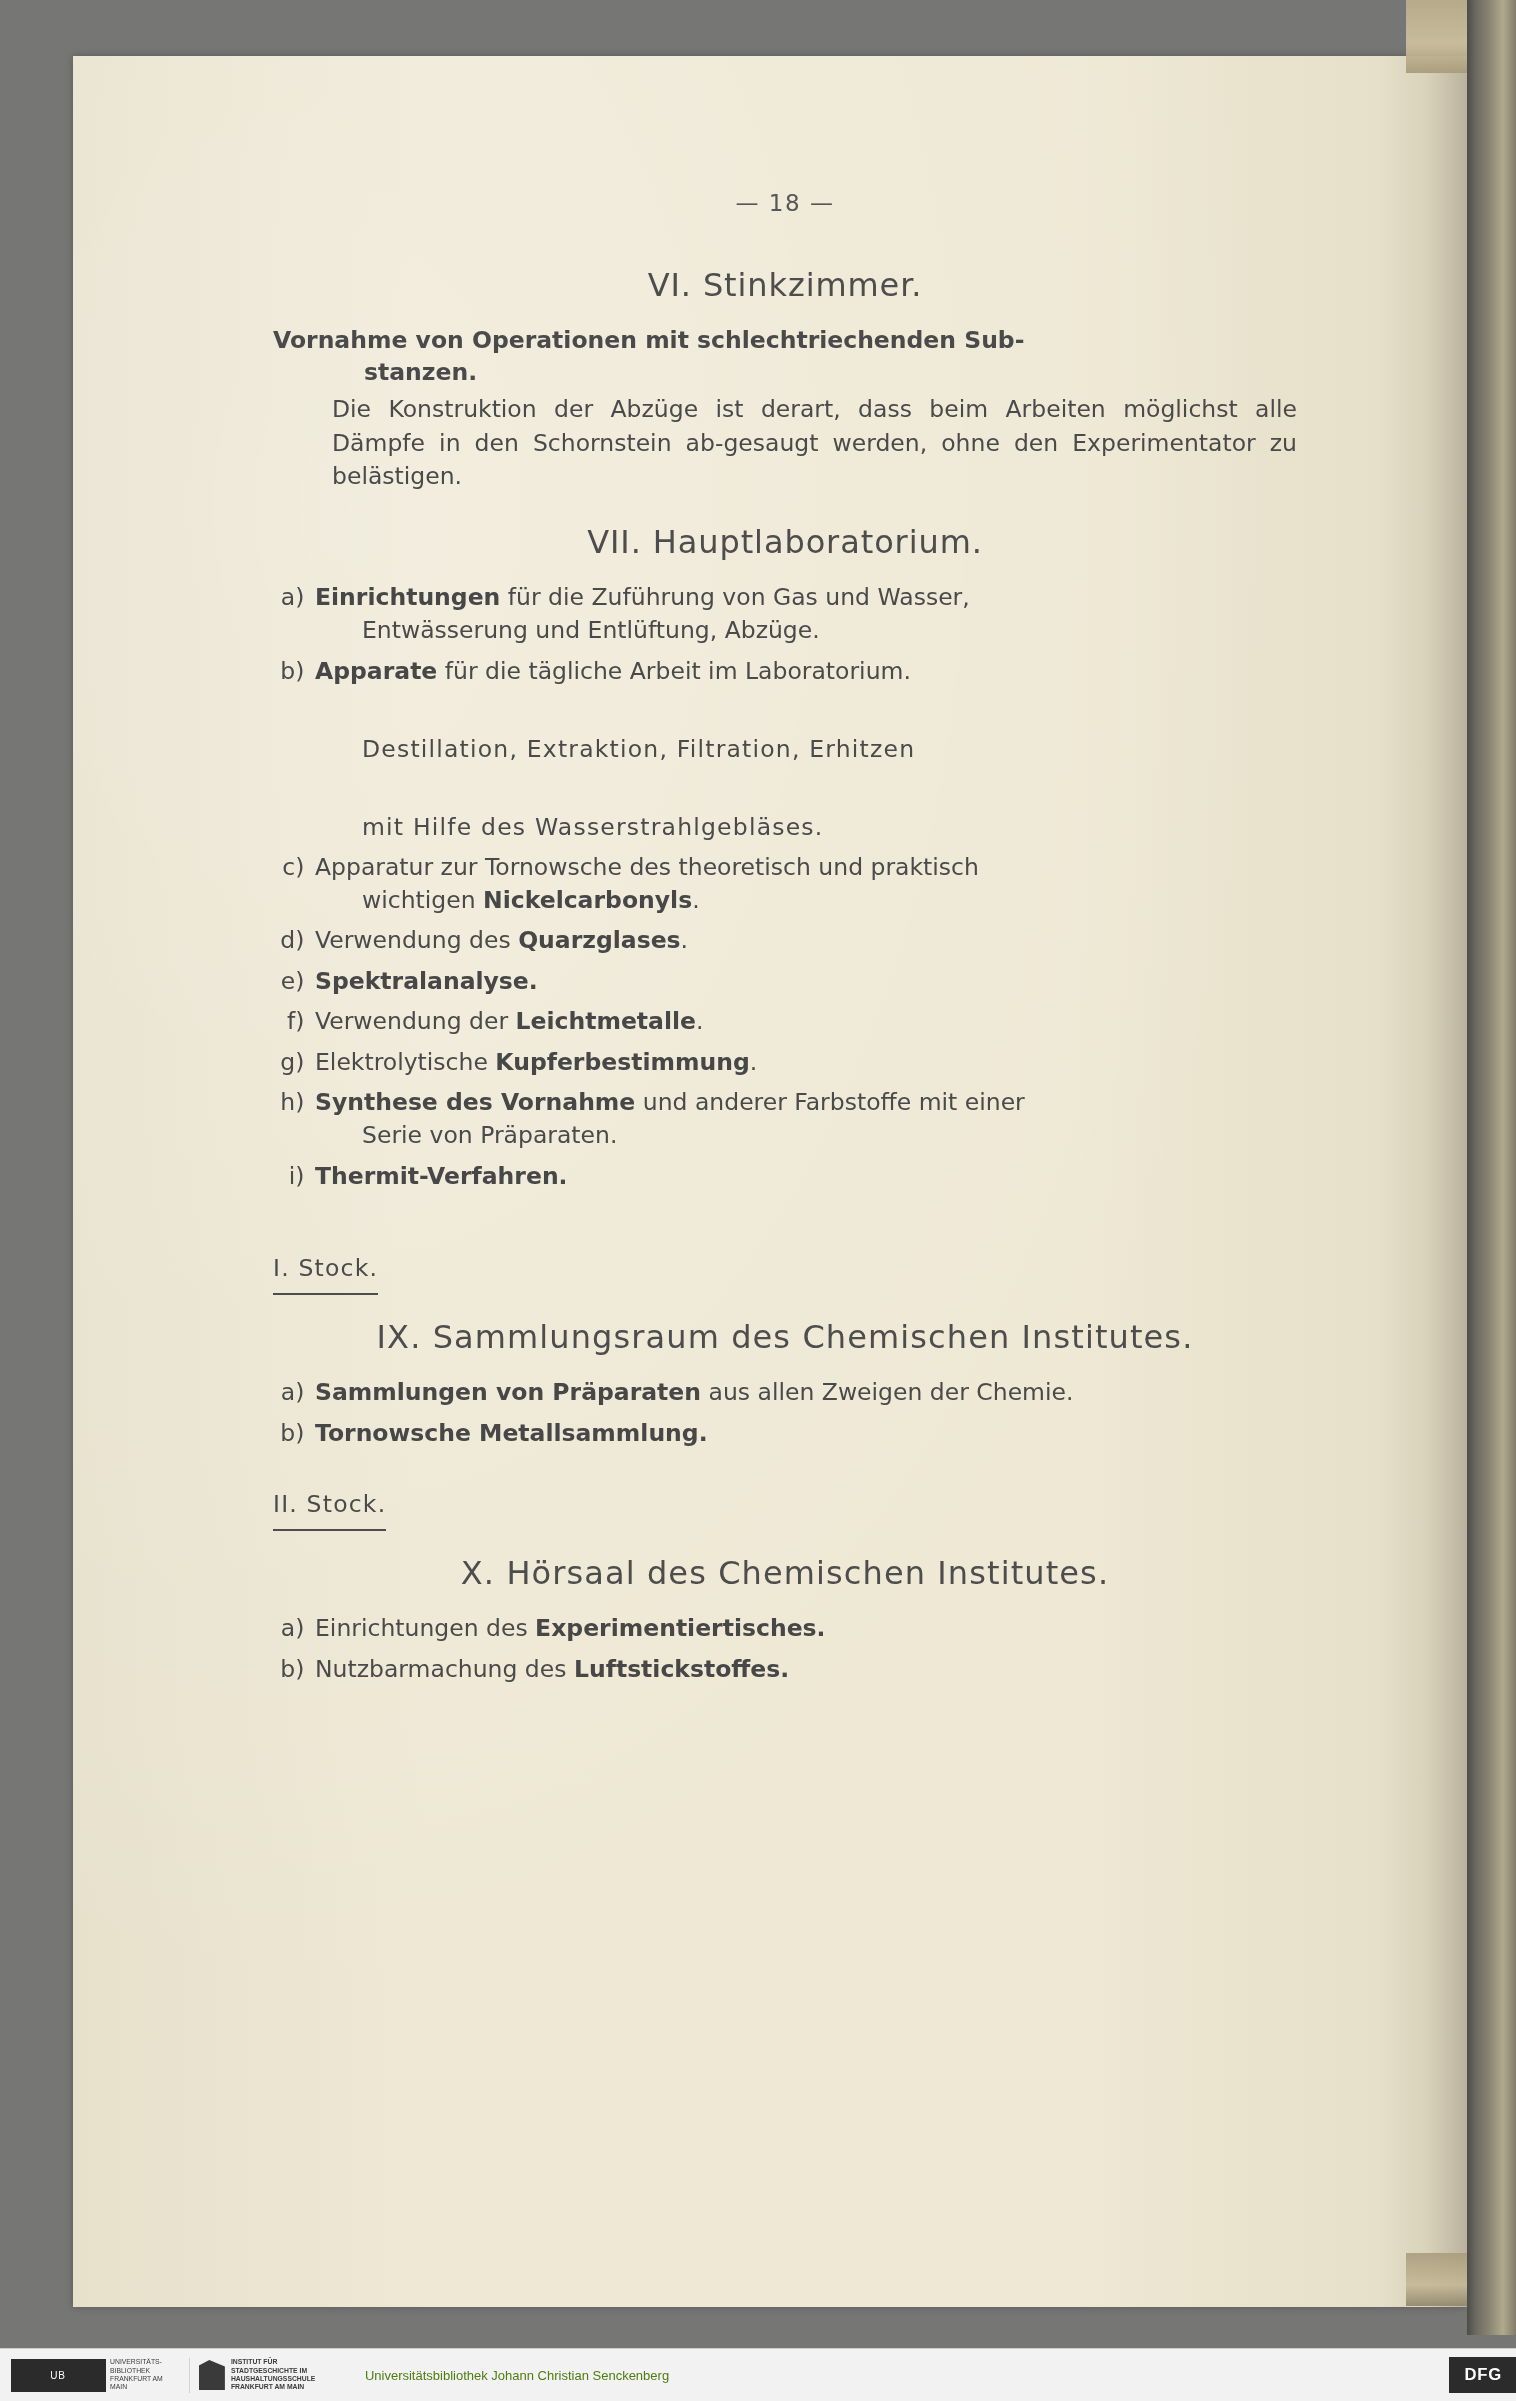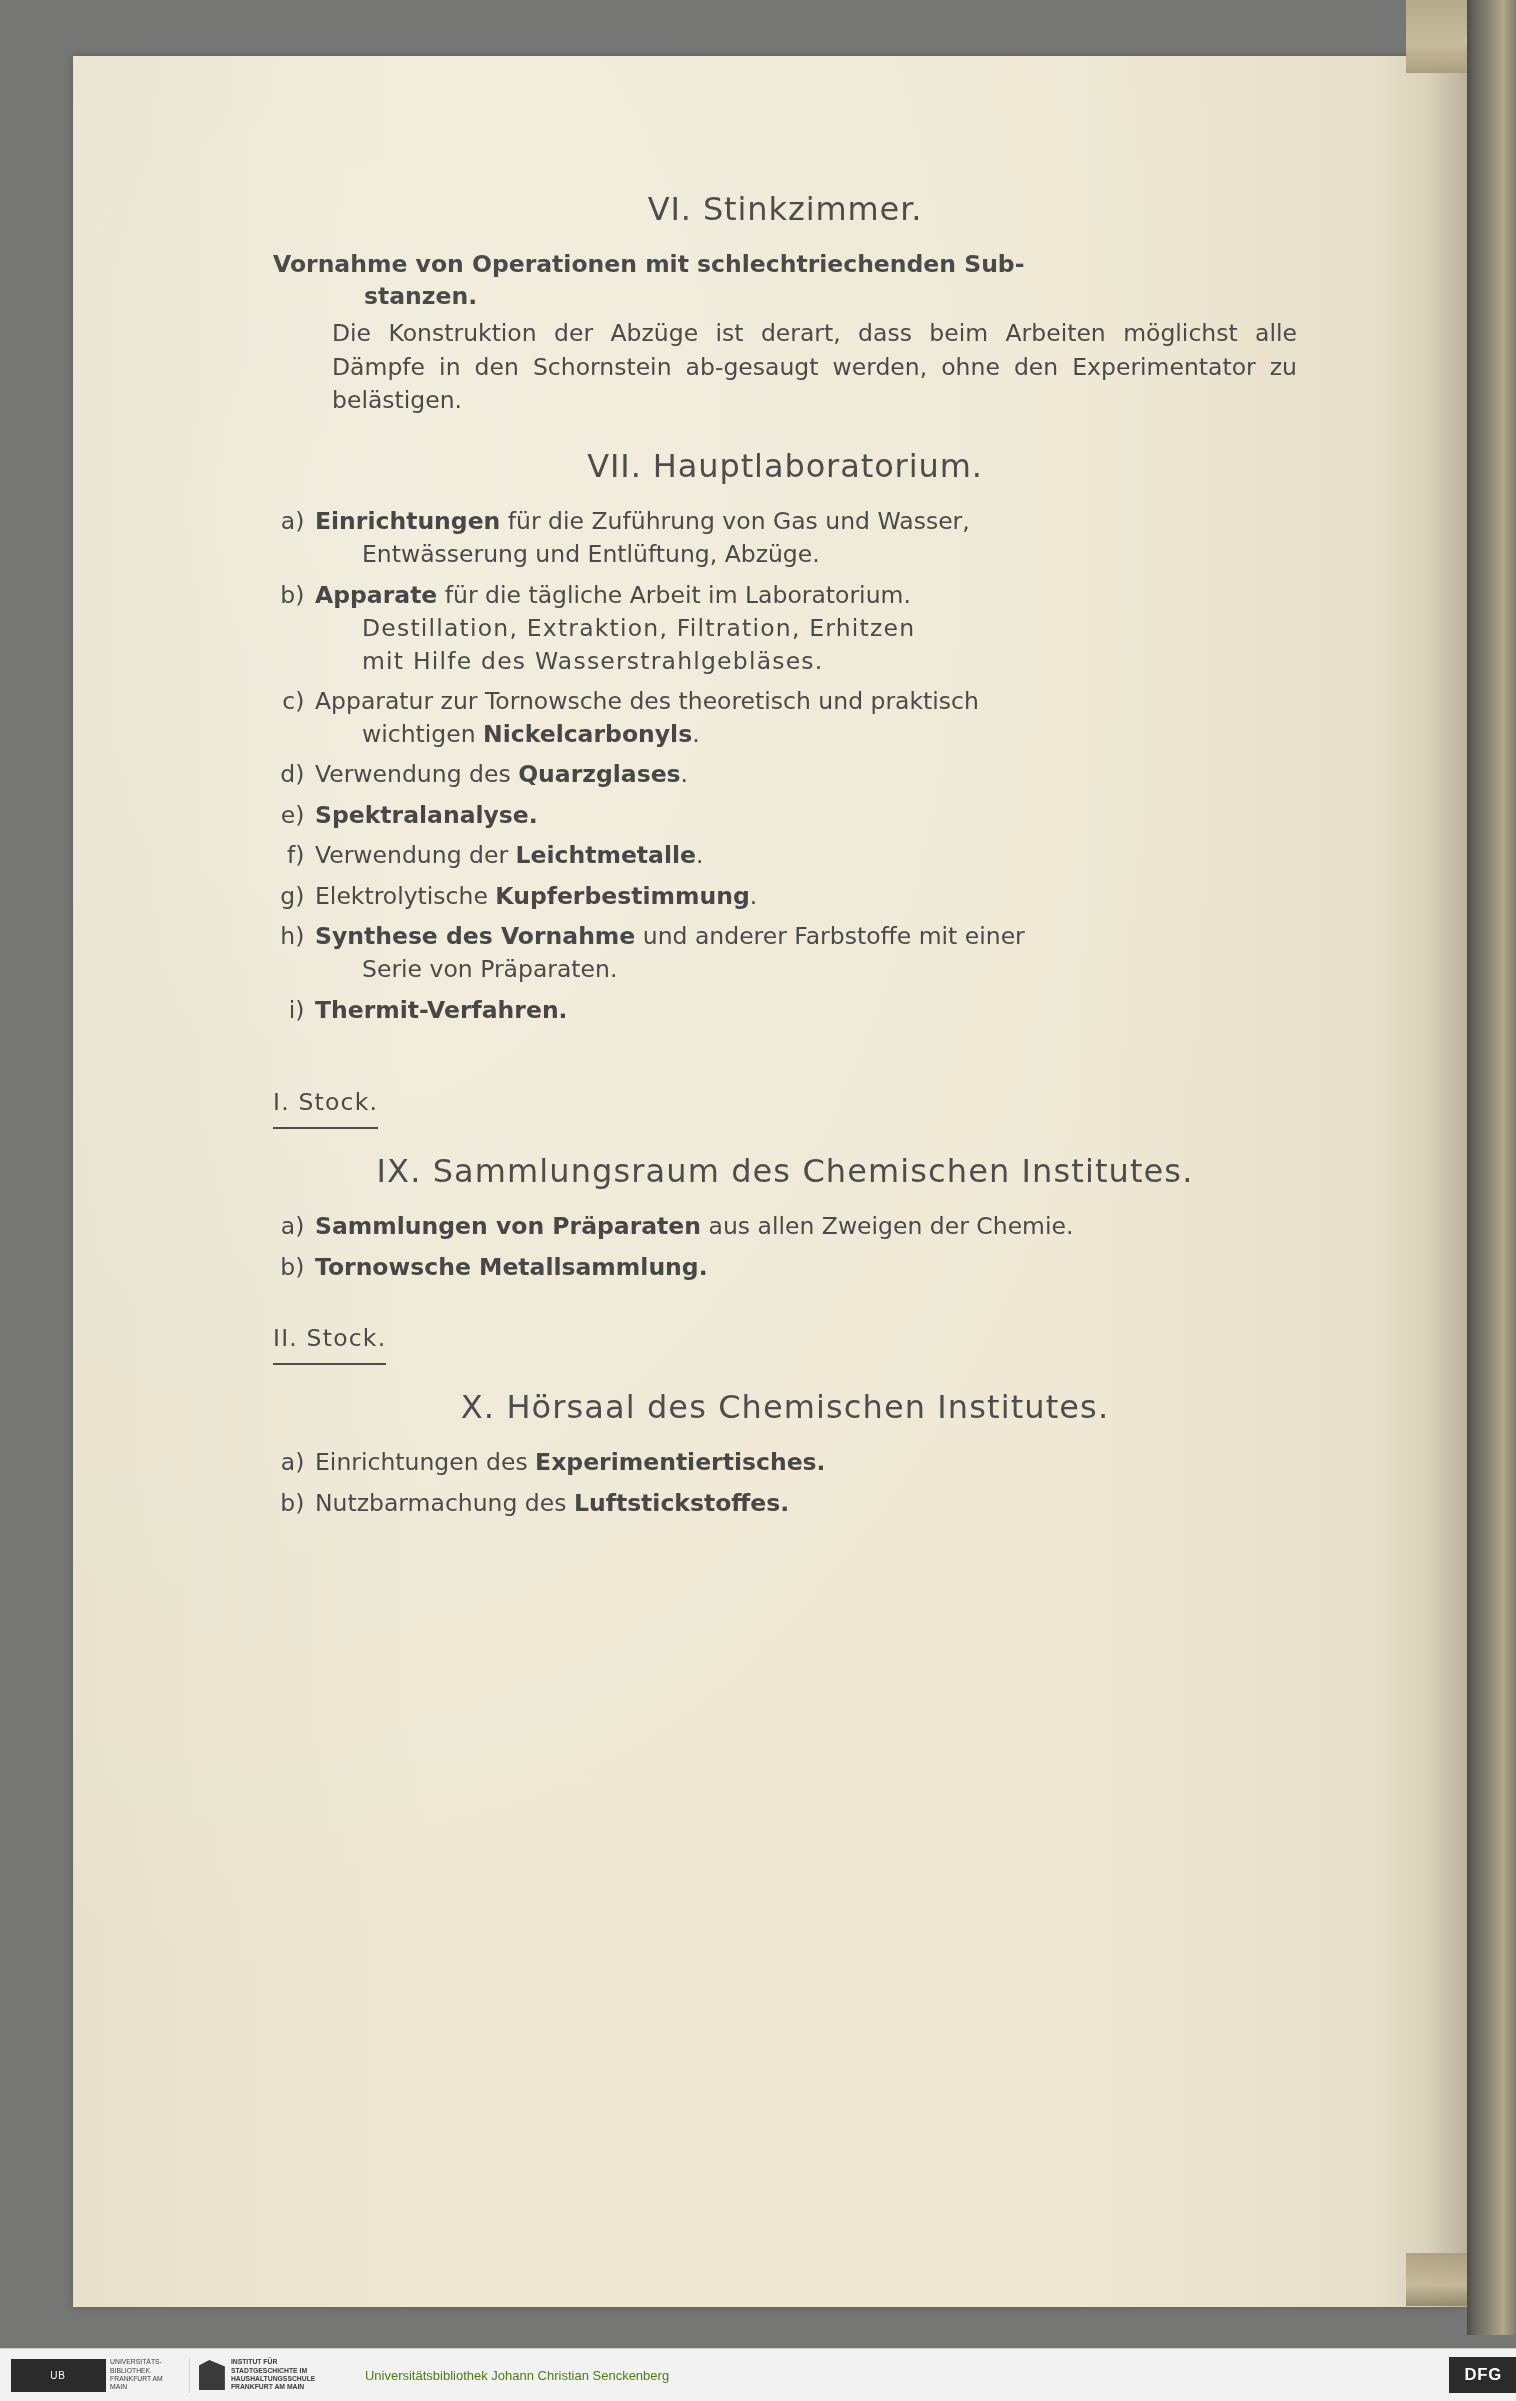--- a/index.html
+++ b/index.html
@@ -134,21 +134,21 @@
     flex: 0 0 42px;
     text-align: right;
     padding-right: 10.6px;
     box-sizing: border-box;
   }
   .li .tx {
     flex: 1 1 auto;
     text-align: justify;
   }
   .li .tx .ind { display: block; margin-left: 47px; }
-  .li .tx .ind2 { display: block; margin-left: 47px; letter-spacing: 1.2px; }
+  .li .tx .ind2 { display: block; margin-left: 47px; letter-spacing: 1.2px; margin-top: 45px; }
 
   .spaced { letter-spacing: 1.3px; }
 
   .stock {
     display: inline-block;
     font-size: 23.5px;
     letter-spacing: 1.2px;
     border-bottom: 2.3px solid #4d4d4d;
     padding-bottom: 11px;
     margin: 33px 0 23px 0;
@@ -241,20 +241,21 @@
     <div class="paper-inner"></div>
     <div class="gutter"></div>
   </div>
 
   <div class="spine"></div>
   <div class="spine-tape-top"></div>
   <div class="spine-tape-bot"></div>
 
   <div class="content">
 
+    <div class="folio">—  18  —</div>
 
     
     <h2 class="sec">VI. Stinkzimmer.</h2>
 
     <div class="lead">
       <span>Vornahme  von  Operationen  mit  schlechtriechenden  Sub-</span>
       <span class="l2">stanzen.</span>
     </div>
 
     <div class="body-indent">Die  Konstruktion  der  Abzüge  ist  derart,  dass  beim Arbeiten  möglichst  alle  Dämpfe  in  den  Schornstein  ab-gesaugt  werden,  ohne  den  Experimentator  zu  belästigen.</div>

